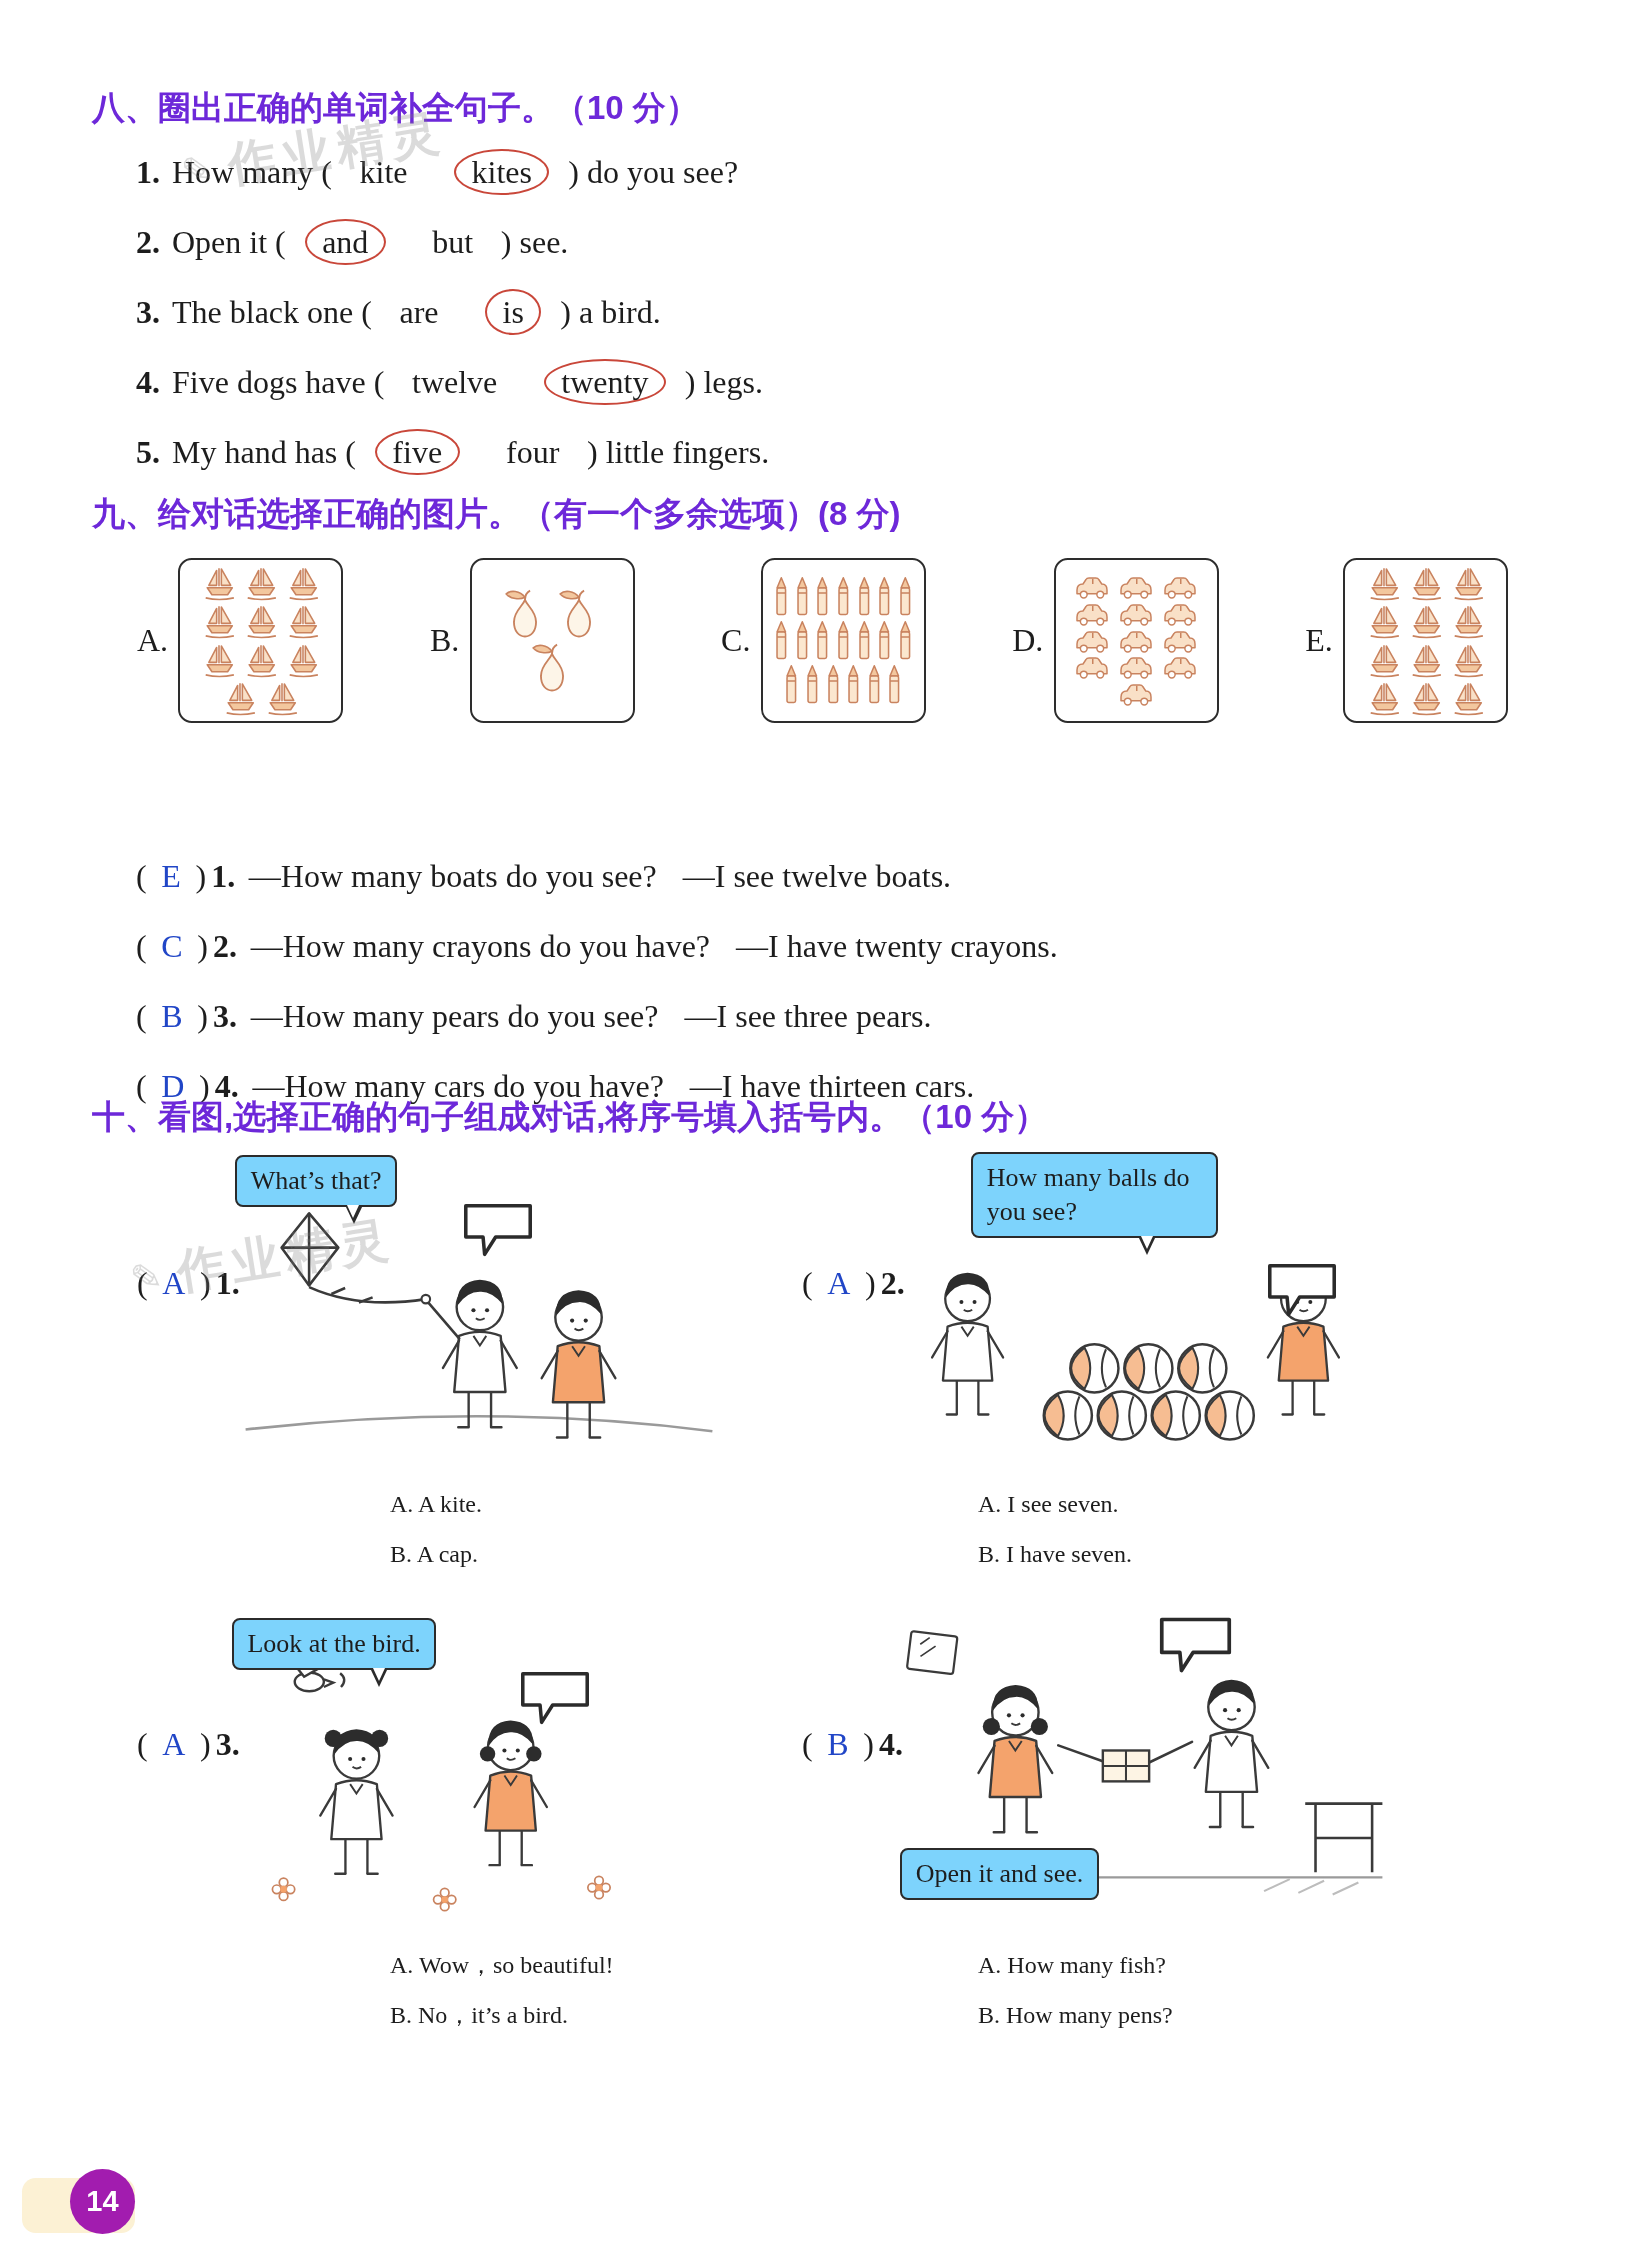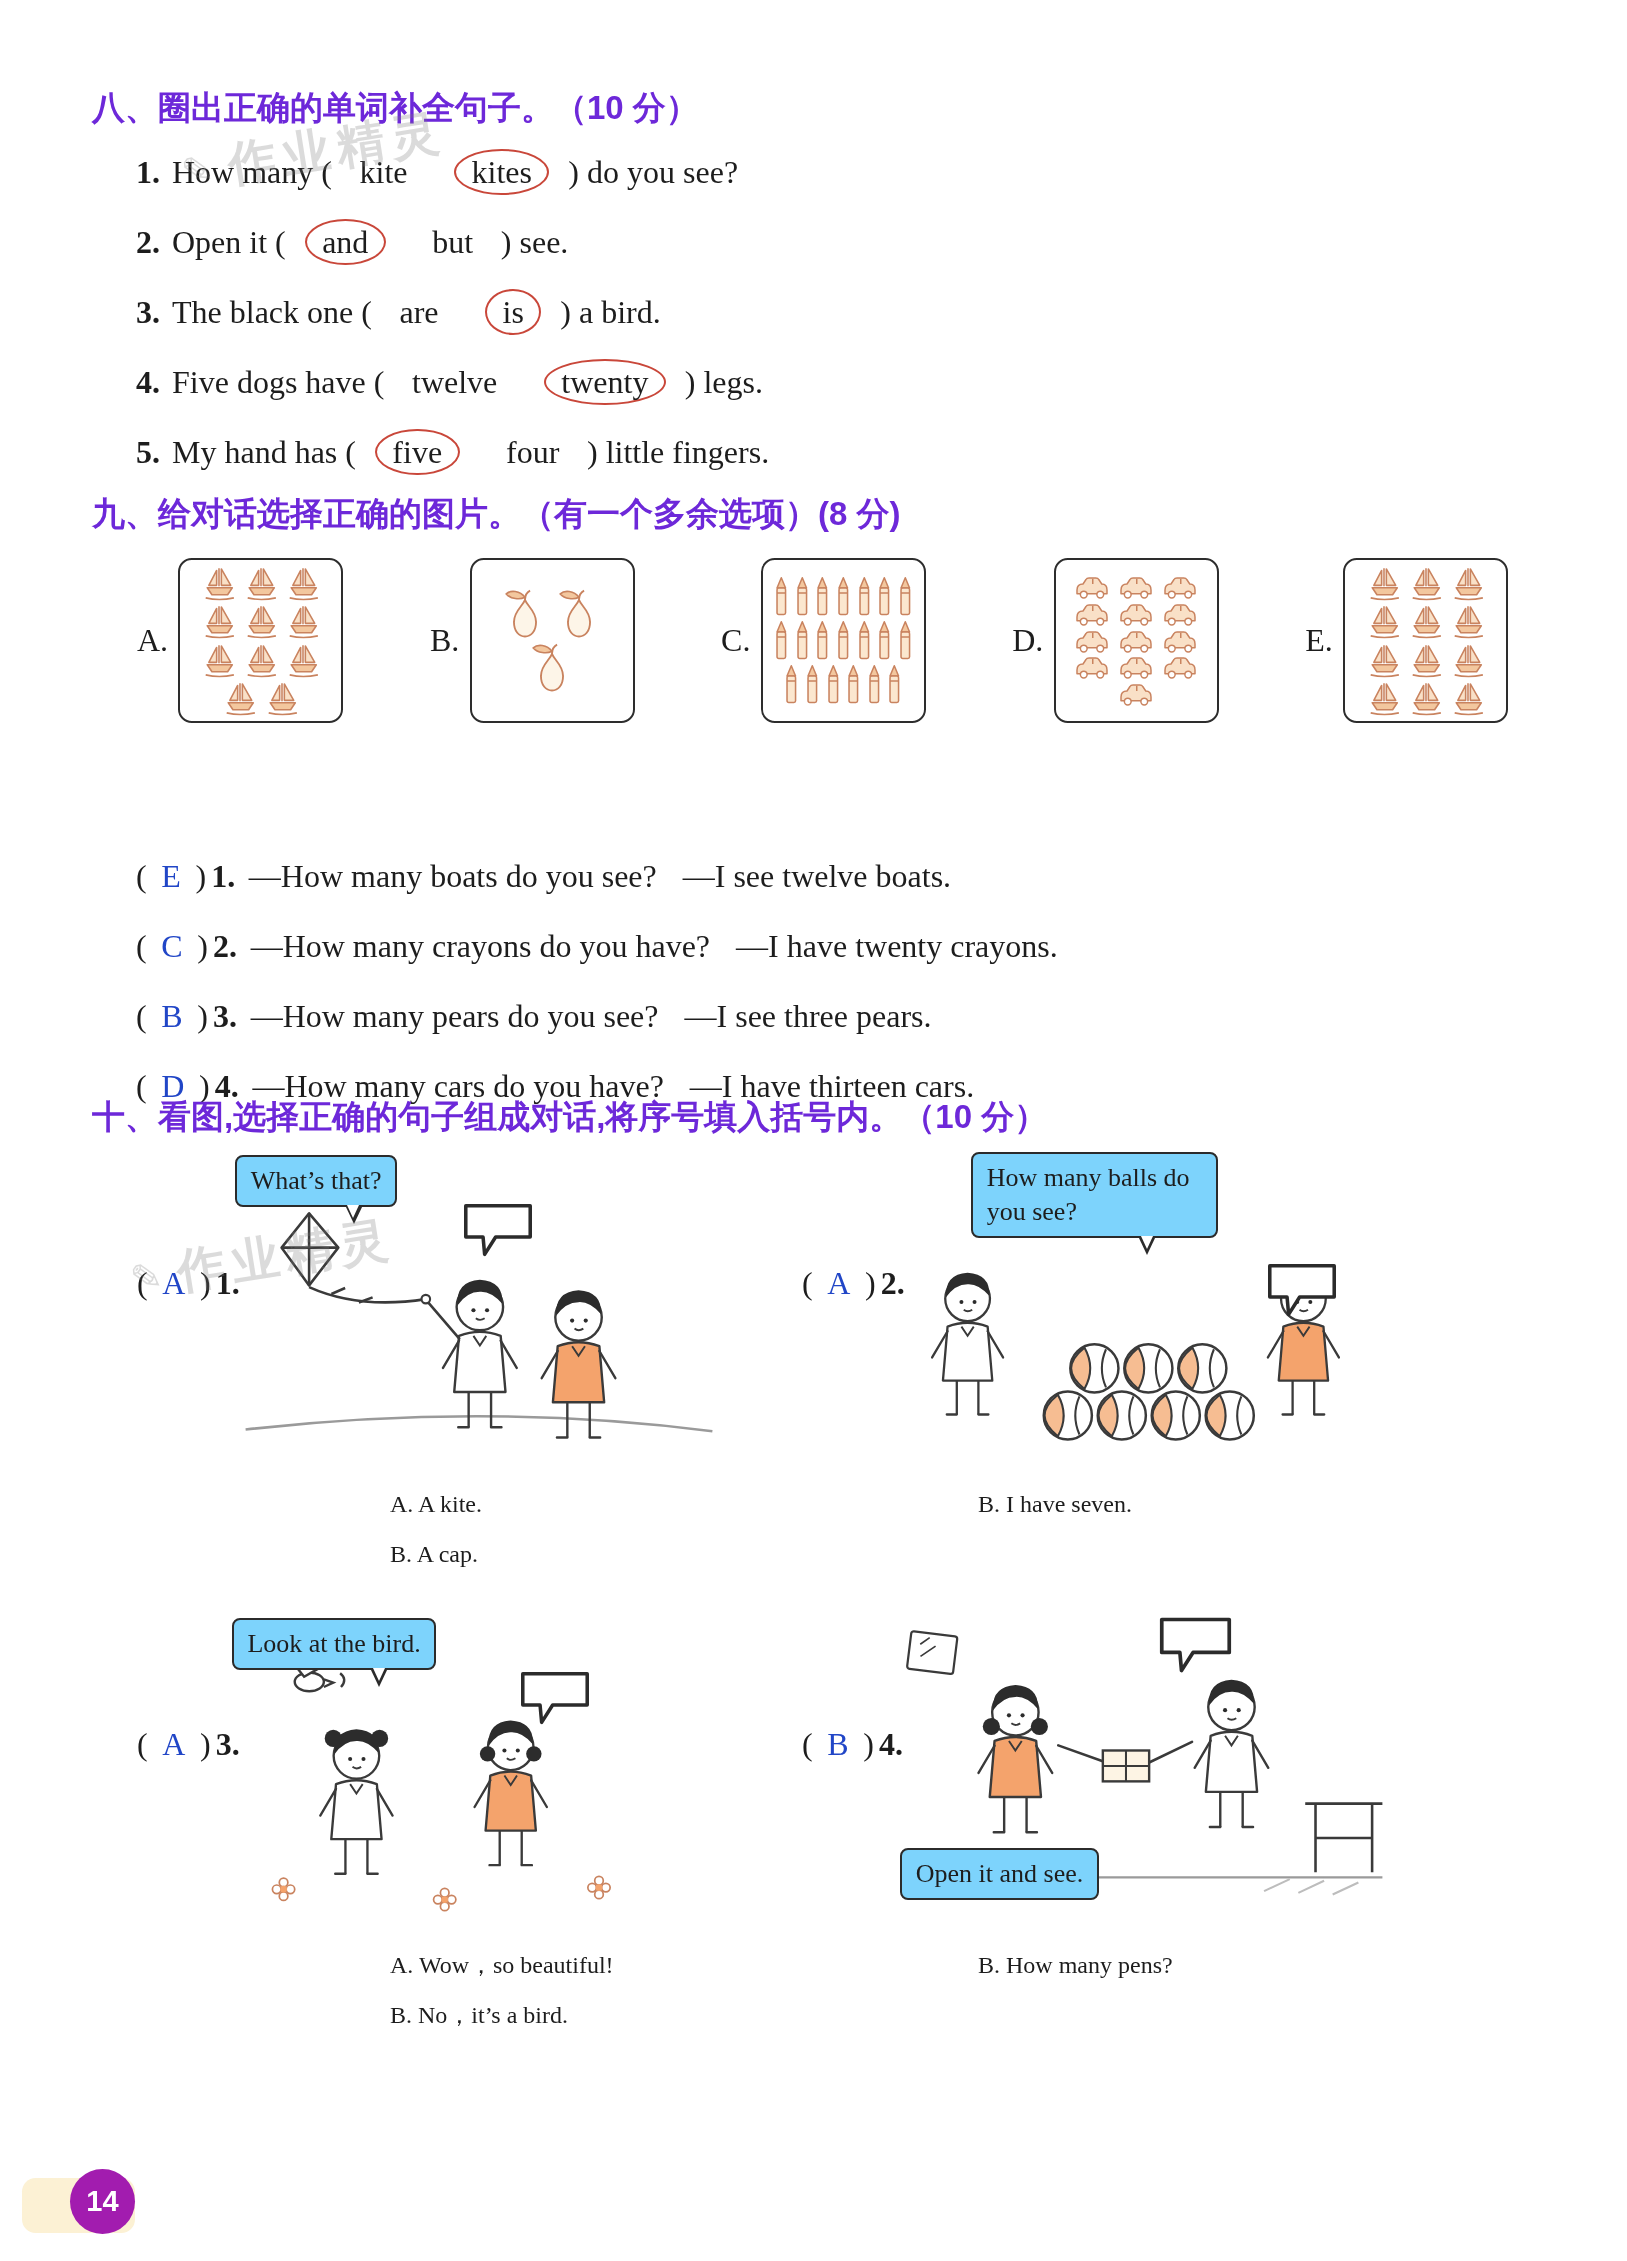--- a/index.html
+++ b/index.html
@@ -501,20 +501,21 @@
           <use href="#ic-ball" x="223" y="210" width="62" height="62"></use>
           <use href="#ic-ball" x="286" y="210" width="62" height="62"></use>
           <use href="#ic-ball" x="349" y="210" width="62" height="62"></use>
           <use href="#ic-ball" x="191" y="155" width="62" height="62"></use>
           <use href="#ic-ball" x="254" y="155" width="62" height="62"></use>
           <use href="#ic-ball" x="317" y="155" width="62" height="62"></use>
         </g>
       </svg>
     </div>
     <div class="opts">
+      <div>A. I see seven.</div>
       <div>B. I have seven.</div>
     </div>
   </div>
 
   <div class="cell cell-left" id="cell3">
     <div class="ans-label">
       <span class="paren">(</span>
         <span class="ans-letter">A</span>
         <span class="paren">)</span>
         <span class="q-num">3.</span>
@@ -596,20 +597,21 @@
           <line x1="242" y1="162" x2="296" y2="162" stroke="#3a3a3a" stroke-width="2.4"></line>
         </g>
         <g stroke="#3a3a3a" stroke-width="3" fill="none">
           <path d="M478 206 H568 M490 206 V286 M556 206 V286 M490 246 H556"></path>
         </g>
         <path d="M12 292 H568" stroke="#9a9a9a" stroke-width="2.5"></path>
         <path d="M430 308 l30 -14 M470 310 l30 -14 M510 312 l30 -14" stroke="#bdbdbd" stroke-width="2.5" fill="none"></path>
       </svg>
     </div>
     <div class="opts">
+      <div>A. How many fish?</div>
       <div>B. How many pens?</div>
     </div>
   </div>
 
   <div class="page-pill"></div>
   <div class="page-circle">14</div>
 </div>
 
 
 </body></html>

